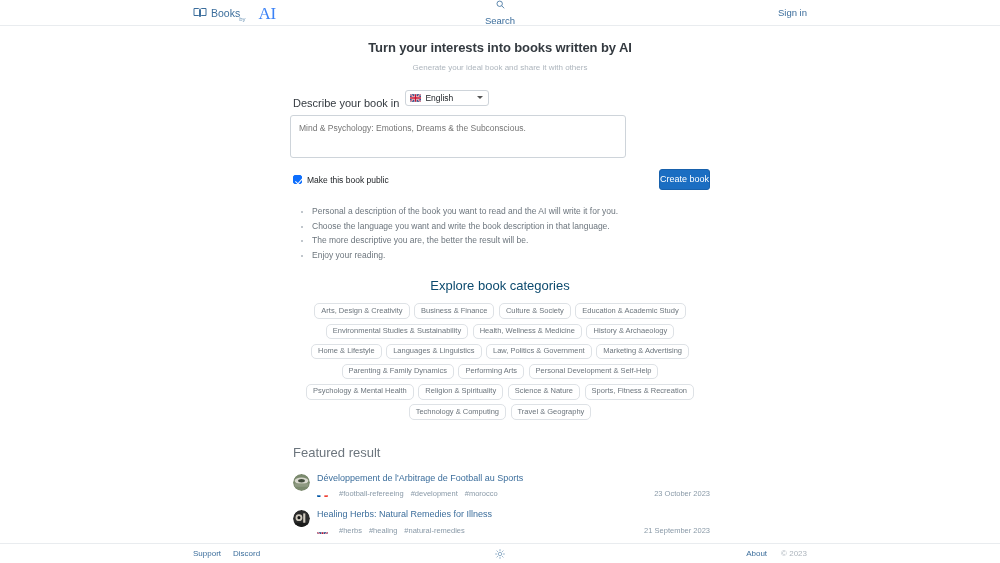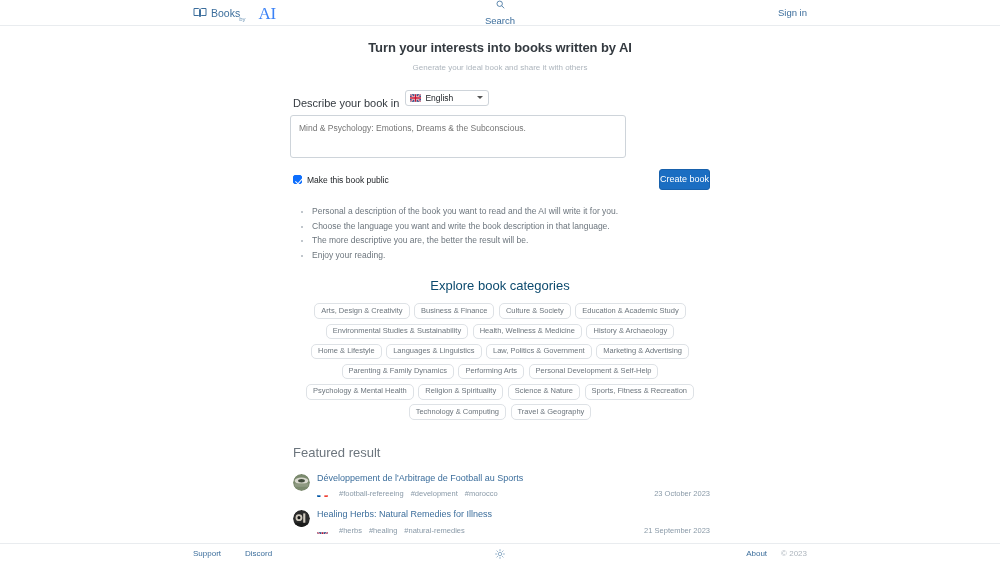--- a/index.html
+++ b/index.html
@@ -324,21 +324,21 @@
     height: 20px;
     background: #fff;
     border-top: 1px solid #e9ecef;
     display: flex;
     align-items: center;
   }
   .footer-left {
     position: absolute;
     left: 193px;
     display: flex;
-    gap: 24px;
+    gap: 12px;
   }
   .footer-link {
     font-size: 8px;
     color: #3c6e9c;
     text-decoration: none;
     cursor: pointer;
   }
   .footer-center {
     position: absolute;
     left: 50%;

